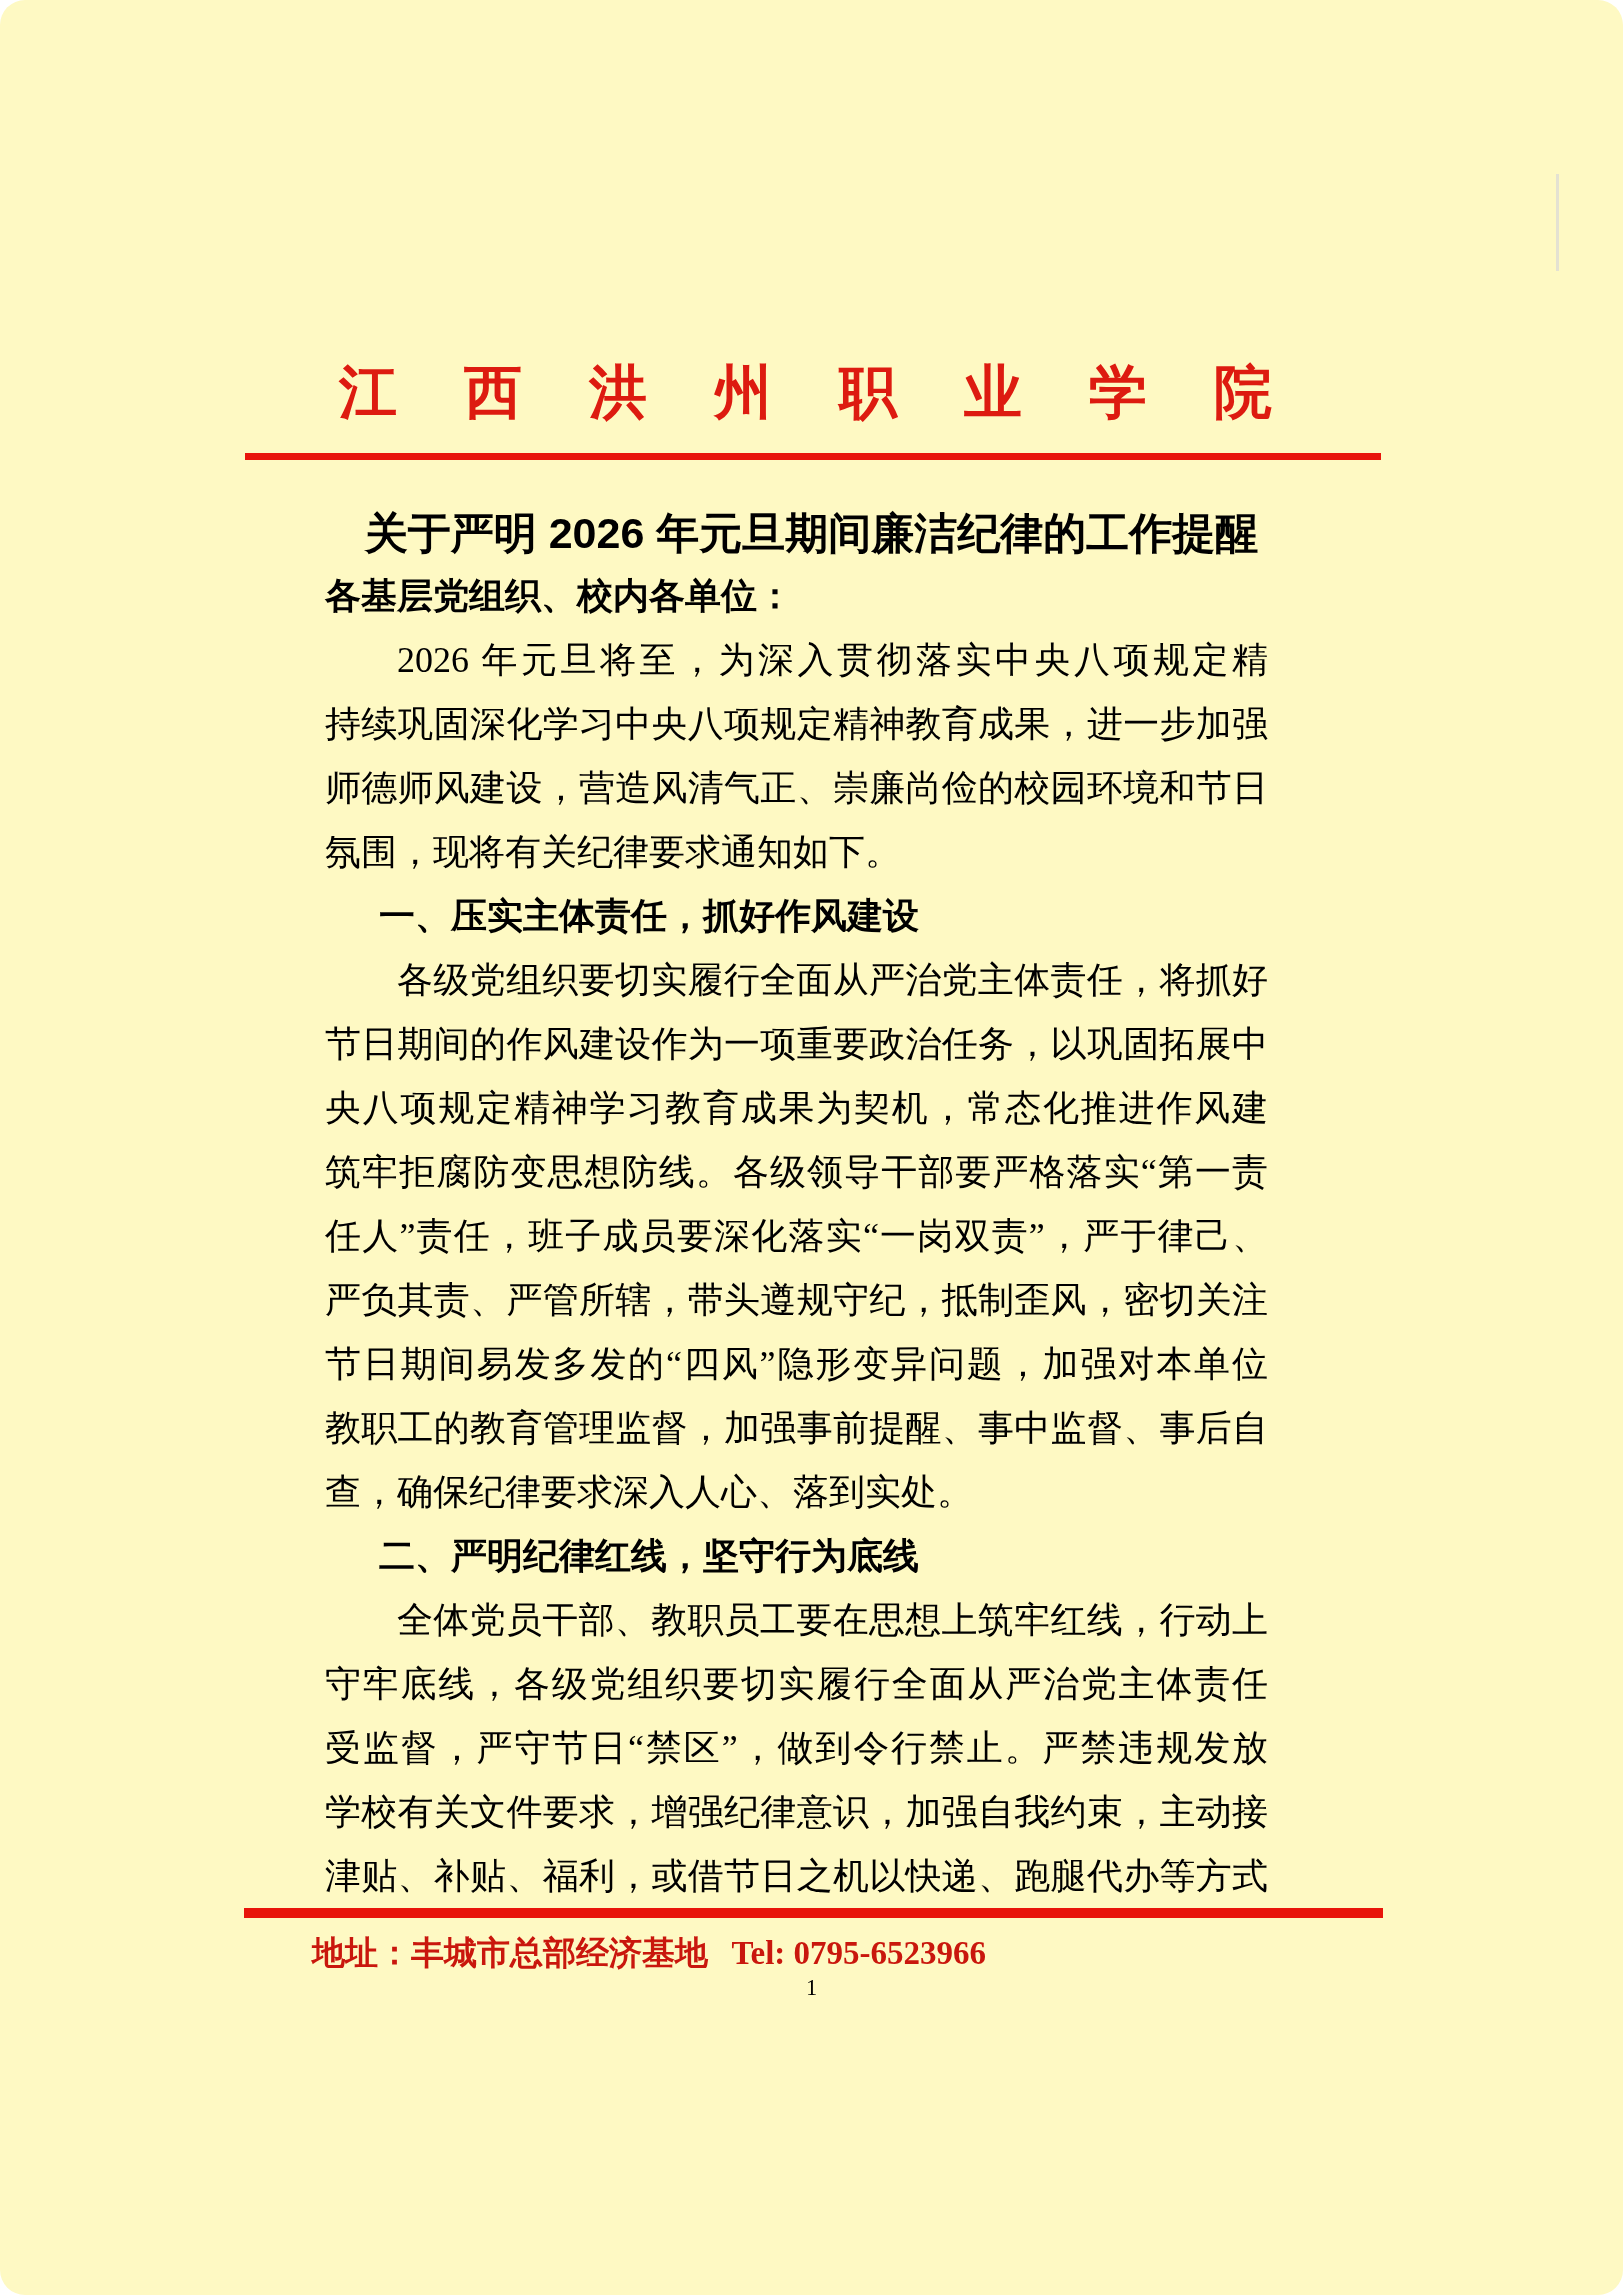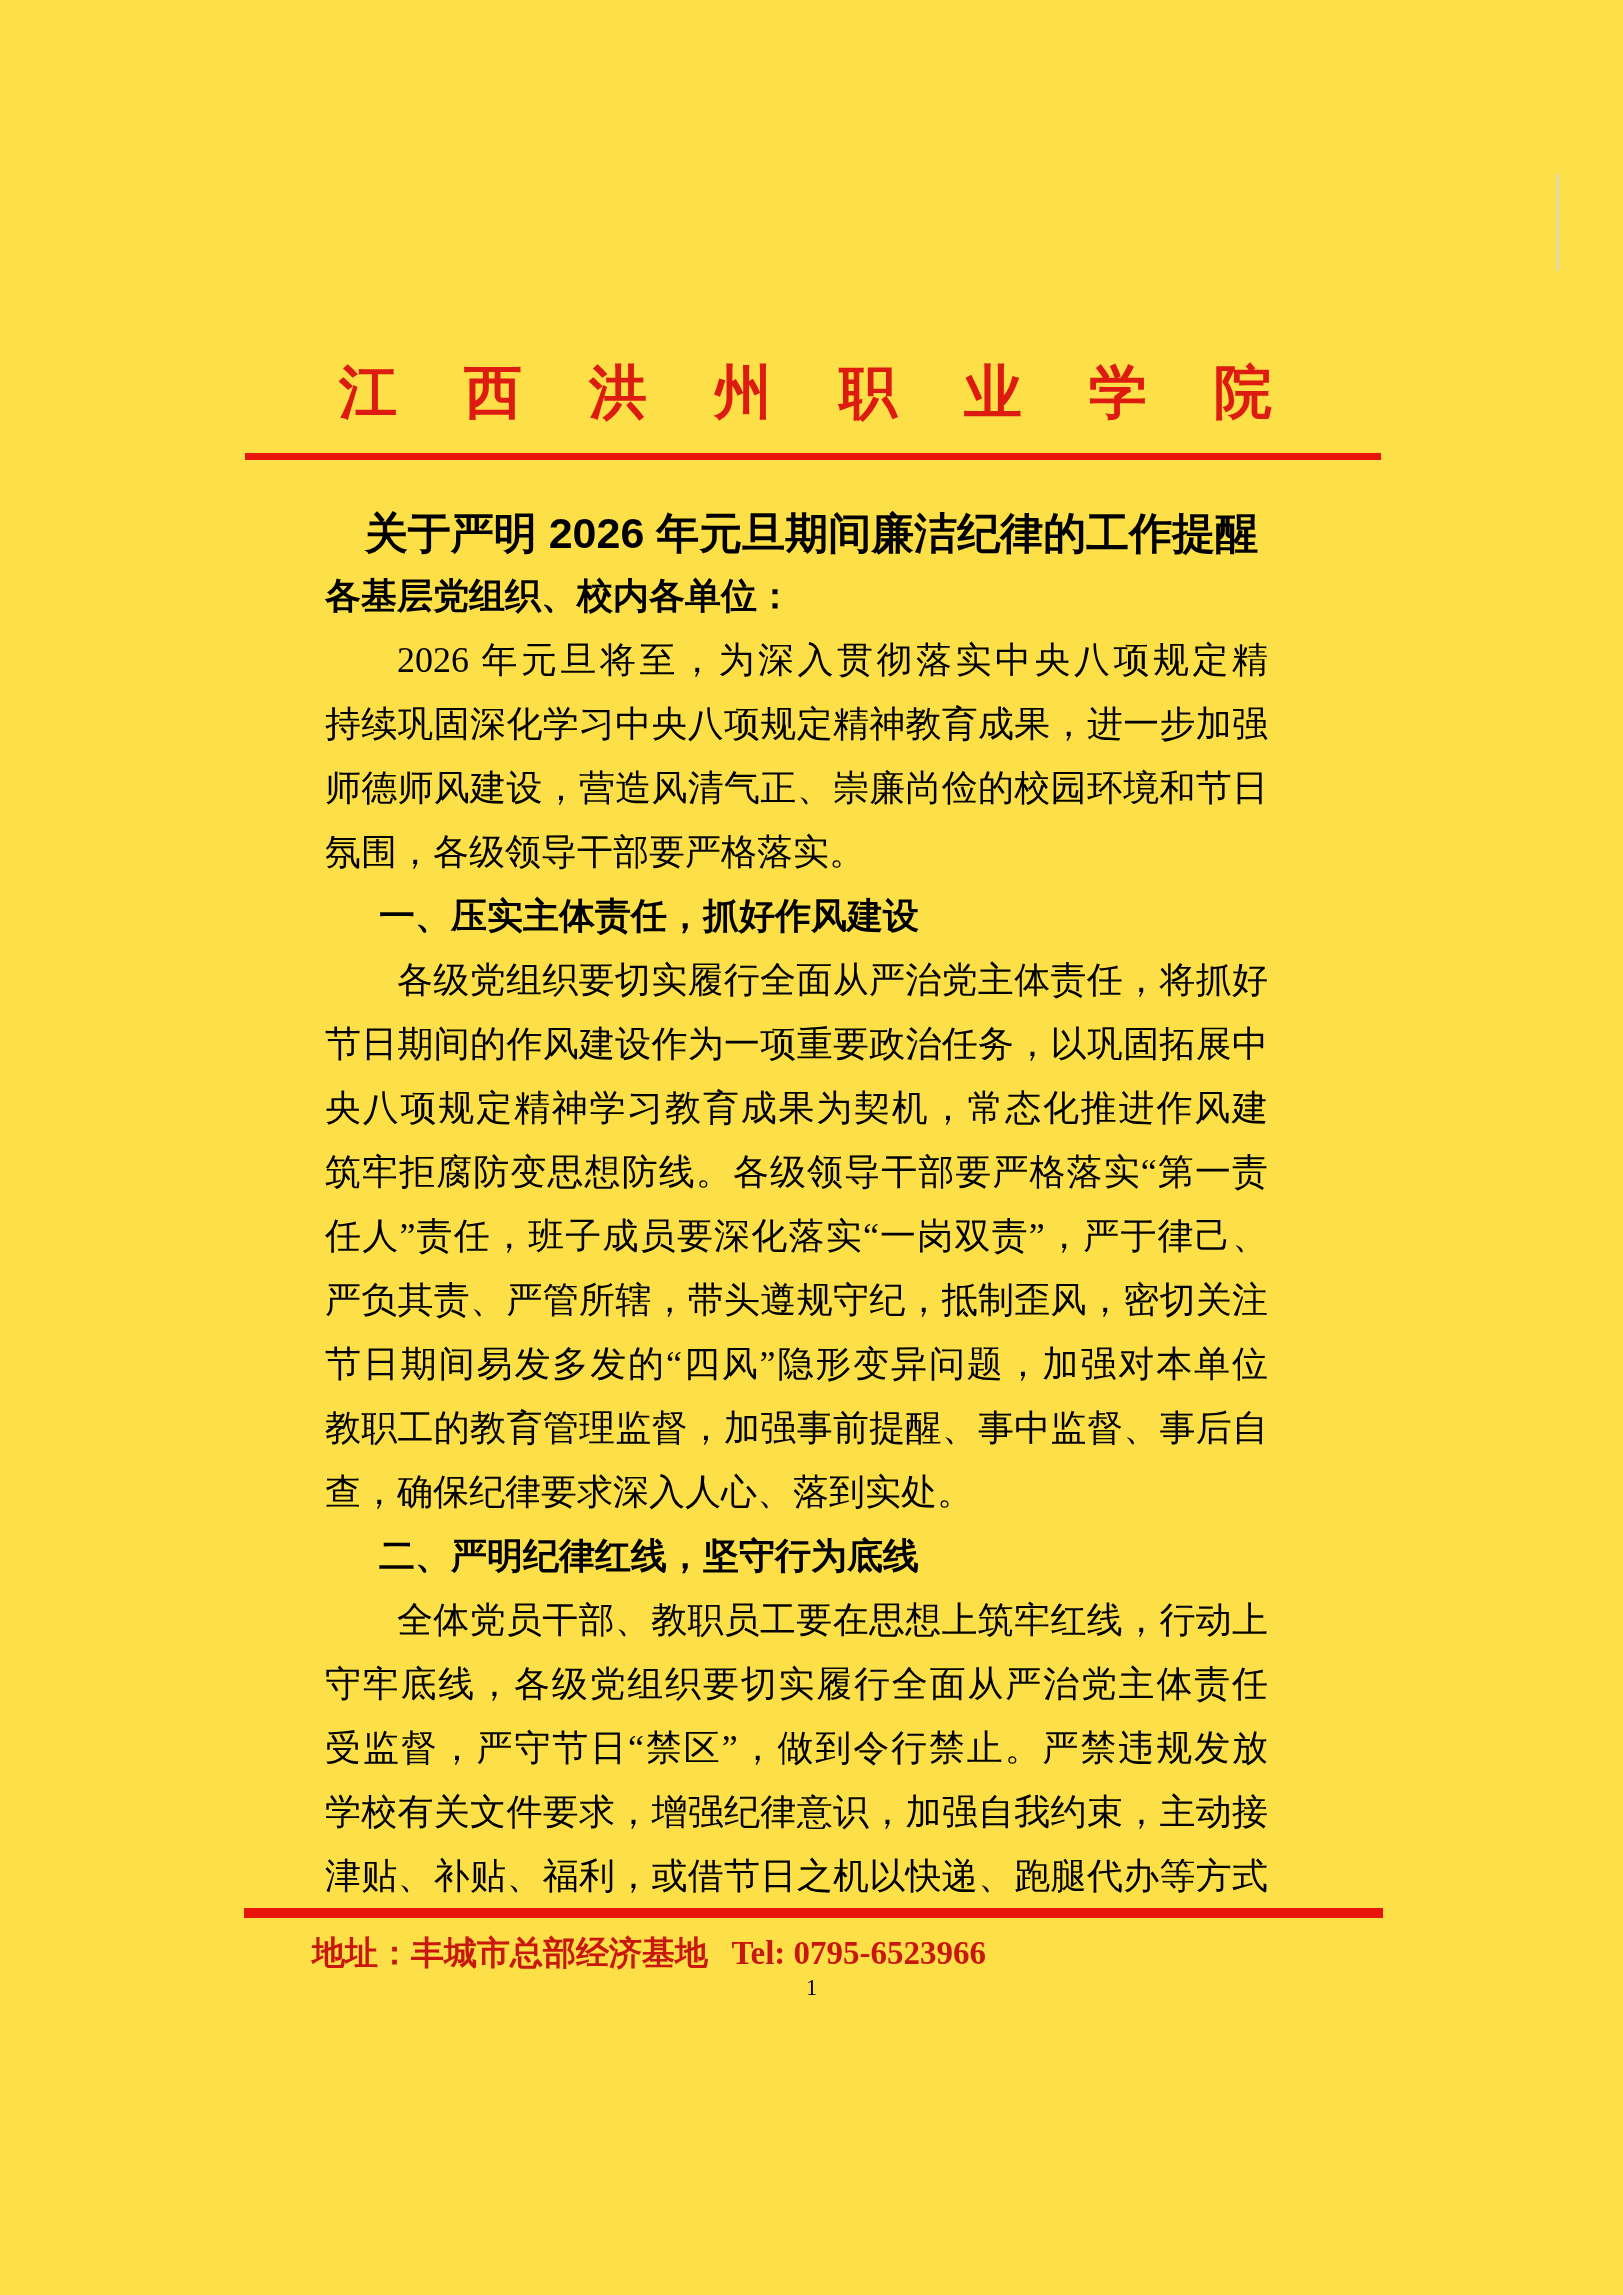--- a/index.html
+++ b/index.html
@@ -4,24 +4,25 @@
 <style>
   html, body {
     margin: 0;
     padding: 0;
     background: #ffffff;
   }
   .page {
     position: relative;
     width: 1623px;
     height: 2295px;
-    background: #fde047;
+    background: #fef9c3;
     overflow: hidden;
     font-family: "Liberation Serif", serif;
     color: #111111;
+    border-radius: 25px;
   }
 
   
   .school-name {
     position: absolute;
     left: 339px;
     top: 361px;
     font-size: 58px;
     font-weight: 700;
     letter-spacing: 67px;
@@ -143,21 +144,21 @@
 
   <div class="rule rule-header" style="background: rgb(232, 21, 11);"></div>
 
   <div class="doc-title">关于严明 2026 年元旦期间廉洁纪律的工作提醒</div>
 
   <div class="doc-body">
       <div class="line salutation">各基层党组织、校内各单位：</div>
       <div class="line para-start fill">2026 年元旦将至，为深入贯彻落实中央八项规定精神，</div>
       <div class="line para-line fill">持续巩固深化学习中央八项规定精神教育成果，进一步加强</div>
       <div class="line para-line fill">师德师风建设，营造风清气正、崇廉尚俭的校园环境和节日</div>
-      <div class="line para-line">氛围，各级领导干部要严格落实。</div>
+      <div class="line para-line">氛围，现将有关纪律要求通知如下。</div>
       <div class="line heading">一、压实主体责任，抓好作风建设</div>
       <div class="line para-start fill">各级党组织要切实履行全面从严治党主体责任，将抓好</div>
       <div class="line para-line fill">节日期间的作风建设作为一项重要政治任务，以巩固拓展中</div>
       <div class="line para-line fill">央八项规定精神学习教育成果为契机，常态化推进作风建设，</div>
       <div class="line para-line fill">筑牢拒腐防变思想防线。各级领导干部要严格落实“第一责</div>
       <div class="line para-line fill">任人”责任，班子成员要深化落实“一岗双责”，严于律己、</div>
       <div class="line para-line fill">严负其责、严管所辖，带头遵规守纪，抵制歪风，密切关注</div>
       <div class="line para-line fill">节日期间易发多发的“四风”隐形变异问题，加强对本单位</div>
       <div class="line para-line fill">教职工的教育管理监督，加强事前提醒、事中监督、事后自</div>
       <div class="line para-line">查，确保纪律要求深入人心、落到实处。</div>

